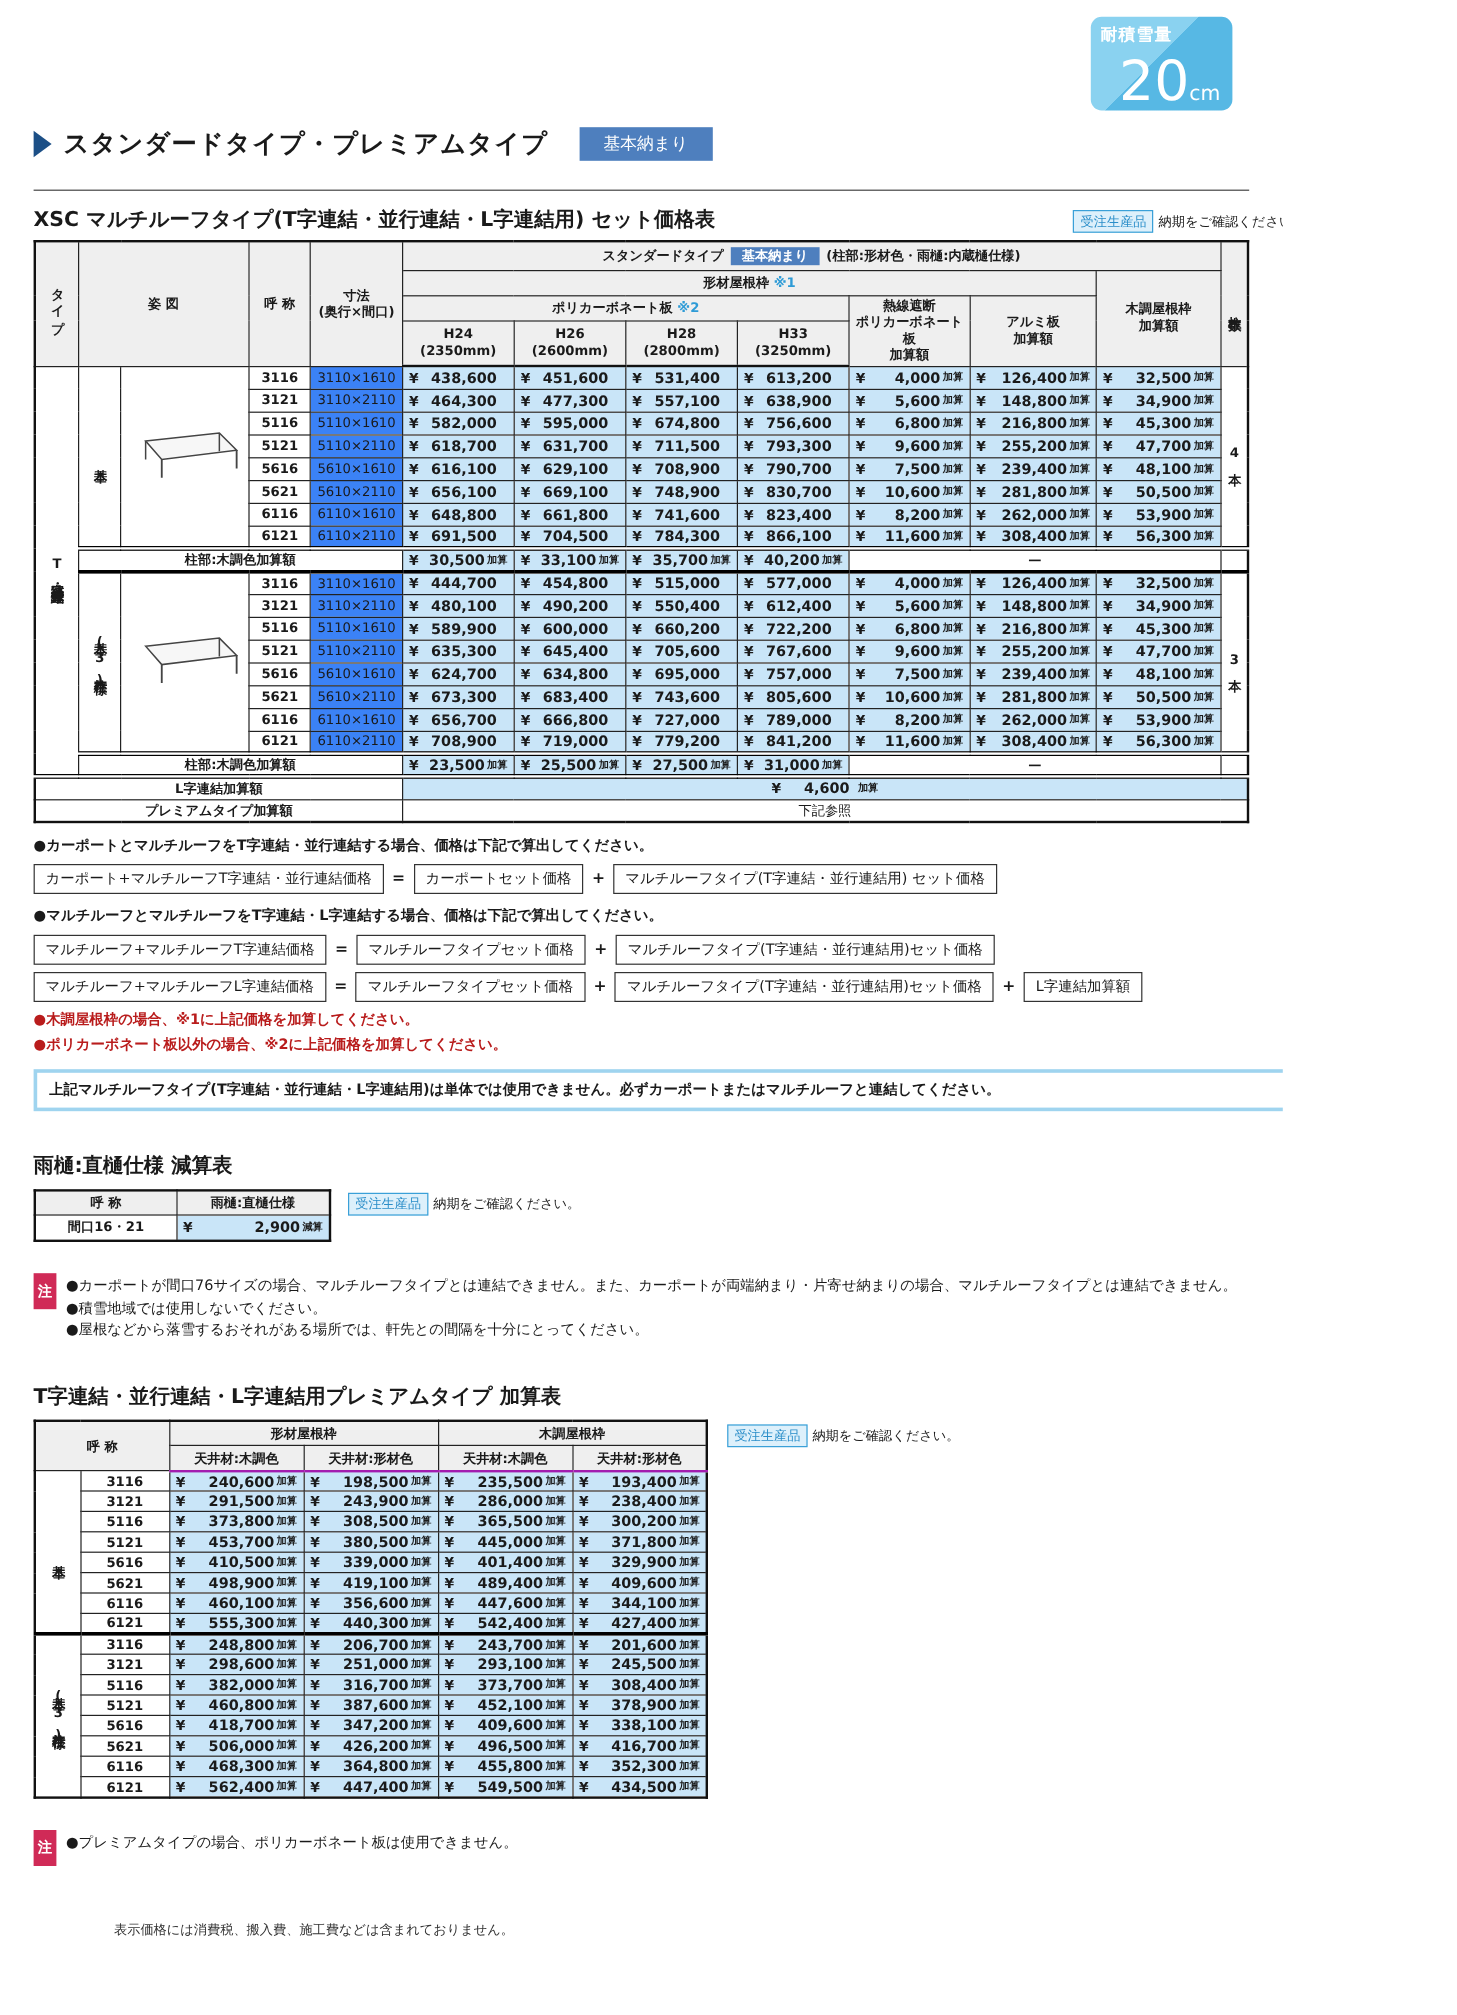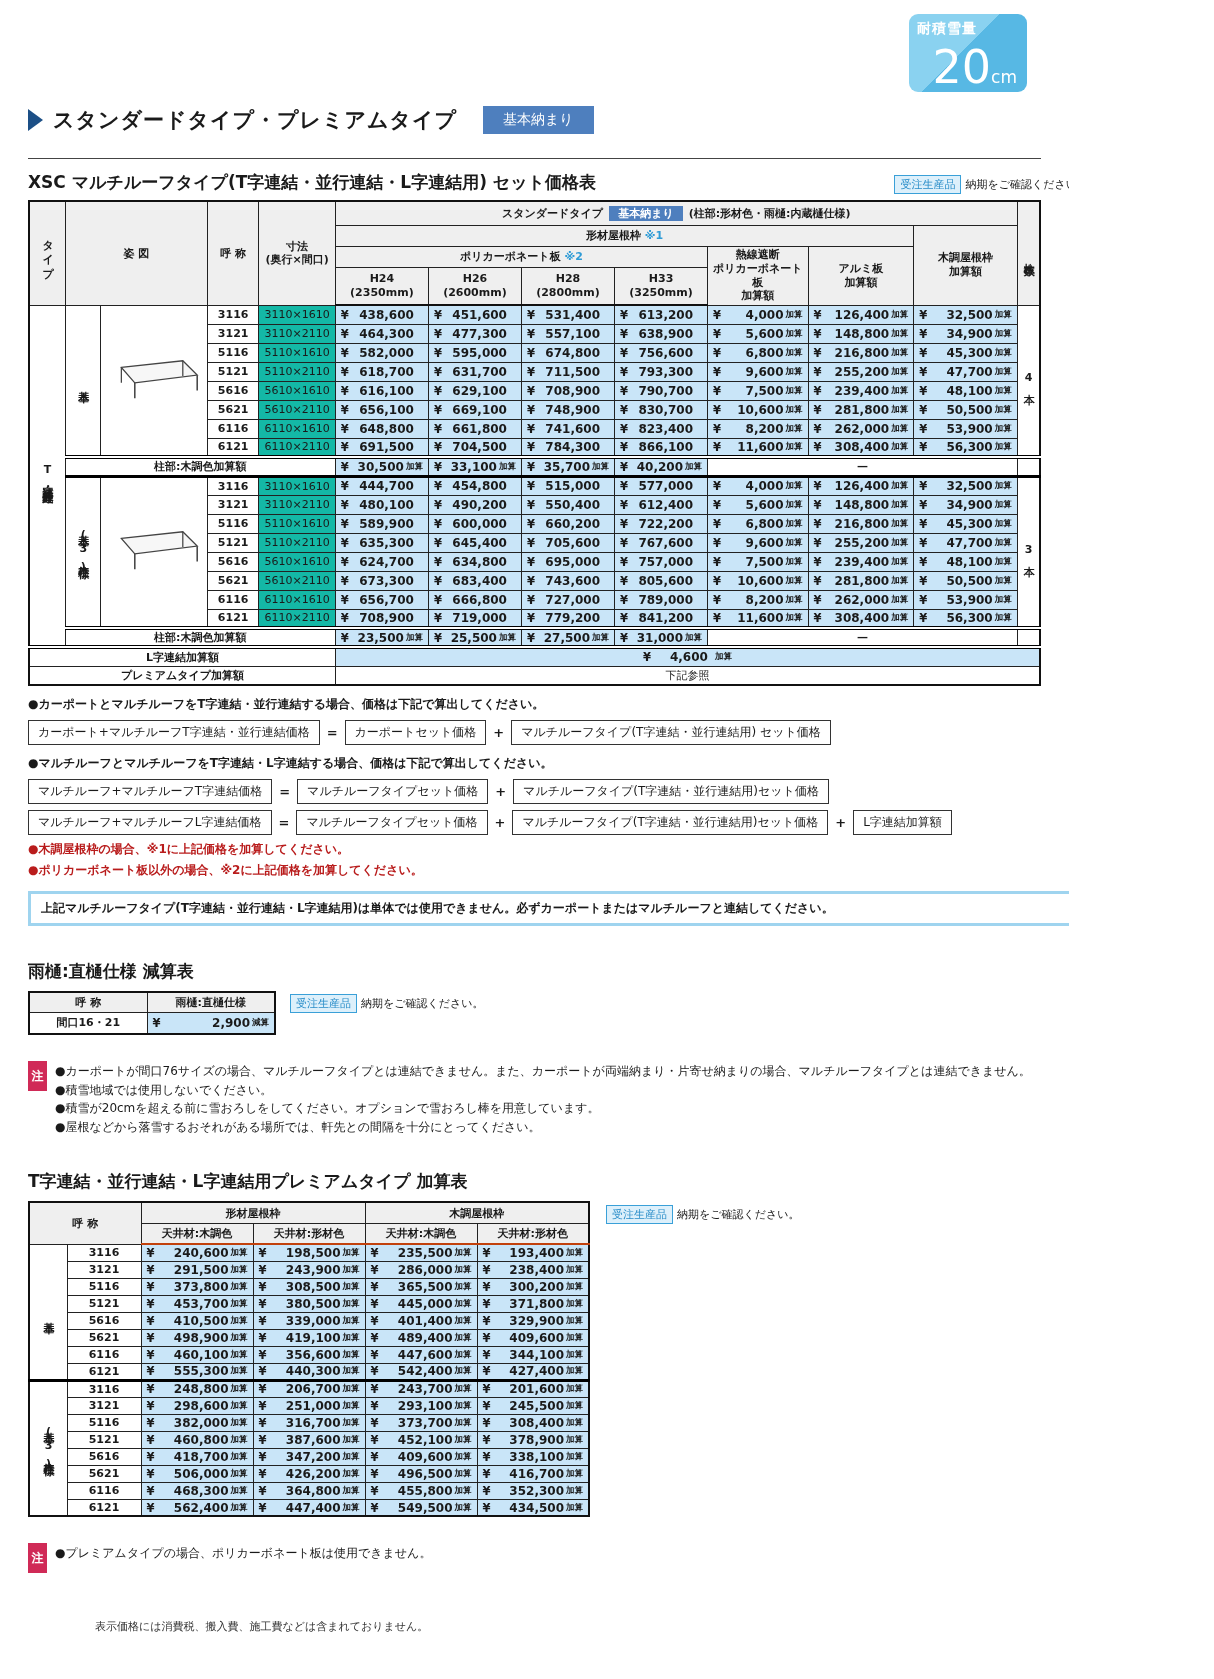--- a/index.html
+++ b/index.html
@@ -40,21 +40,21 @@
   .vtext { writing-mode:vertical-rl; text-orientation:upright; letter-spacing:1px; line-height:1.05; display:inline-block; }
   .vert { text-align:center; vertical-align:middle; }
 
   #t1 { margin:0 28px; border:2px solid #111; }
   #t1 thead tr:first-child th { height:24px; }
   #t1 thead tr:nth-child(2) th, #t1 thead tr:nth-child(3) th { height:21px; }
   #t1 thead tr:nth-child(4) th { height:38px; font-size:11px; }
   #t1 thead tr:last-child th { border-bottom:2px solid #111; }
   #t1 td { height:19px; font-size:11px; }
   .name { text-align:center; font-weight:bold; font-size:11px; background:#fff; }
-  .size { text-align:center; font-size:10px; background:#14b8a6; }
+  .size { text-align:center; font-size:10px; background:#3b82f6; }
   .p { vertical-align:middle; }
   .pin { display:flex; align-items:center; padding:0 5px; }
   .yen { font-weight:bold; font-size:11.5px; }
   .num { margin-left:auto; font-weight:bold; font-size:12px; }
   .gap .num { margin-right:9px; }
   .sfx { font-size:8.5px; font-weight:bold; margin-left:2px; white-space:nowrap; }
   .seclabel,.typecell,.postcell { background:#fff; font-size:11px; font-weight:bold; }
   .zucell { background:#fff; text-align:center; vertical-align:middle; }
   .plabel { text-align:center; font-size:11px; font-weight:bold; background:#fff; }
   .dash { text-align:center; background:#fff; font-weight:bold; }
@@ -81,21 +81,21 @@
   #amadoi td { height:22px; font-size:11px; }
   .amadoi-row .order { margin:3px 0 0 14px; }
 
   .noteblock { display:flex; margin:26px 28px 0 28px; }
   .notemark { background:#d02a57; color:#fff; font-size:12px; font-weight:bold; width:19px; min-width:19px; height:30px; display:flex; align-items:center; justify-content:center; margin-right:8px; }
   .notelist { font-size:12px; line-height:1.55; padding-top:1px; }
 
   .t2-row { display:flex; align-items:flex-start; margin:6px 28px 0 28px; }
   #t2 { border:2px solid #111; }
   #t2 thead th { height:21px; }
-  #t2 thead tr:last-child th { border-bottom:2px solid #c2410c; }
+  #t2 thead tr:last-child th { border-bottom:2px solid #a21caf; }
   #t2 td { height:17px; font-size:11px; }
   .t2-row .order { margin:4px 0 0 16px; }
 
   .footer { margin:46px 0 0 95px; font-size:11px; color:#333; }
 </style>
 </head>
 <body>
 
 <div class="page">
 
@@ -1117,21 +1117,20 @@
       <span class="order-badge">受注生産品</span>
       <span>納期をご確認ください。</span>
     </span>
   </div>
 
   <div class="noteblock">
     <span class="notemark">注</span>
     <div class="notelist">
       <div>●カーポートが間口76サイズの場合、マルチルーフタイプとは連結できません。また、カーポートが両端納まり・片寄せ納まりの場合、マルチルーフタイプとは連結できません。</div>
       <div>●積雪地域では使用しないでください。</div>
-      <div>●積雪が20cmを超える前に雪おろしをしてください。オプションで雪おろし棒を用意しています。</div>
       <div>●屋根などから落雪するおそれがある場所では、軒先との間隔を十分にとってください。</div>
     </div>
   </div>
 
   <div class="sect-title">T字連結・並行連結・L字連結用プレミアムタイプ 加算表</div>
   <div class="t2-row">
     <table id="t2">
       <colgroup>
         <col style="width:38px">
           <col style="width:74px">

